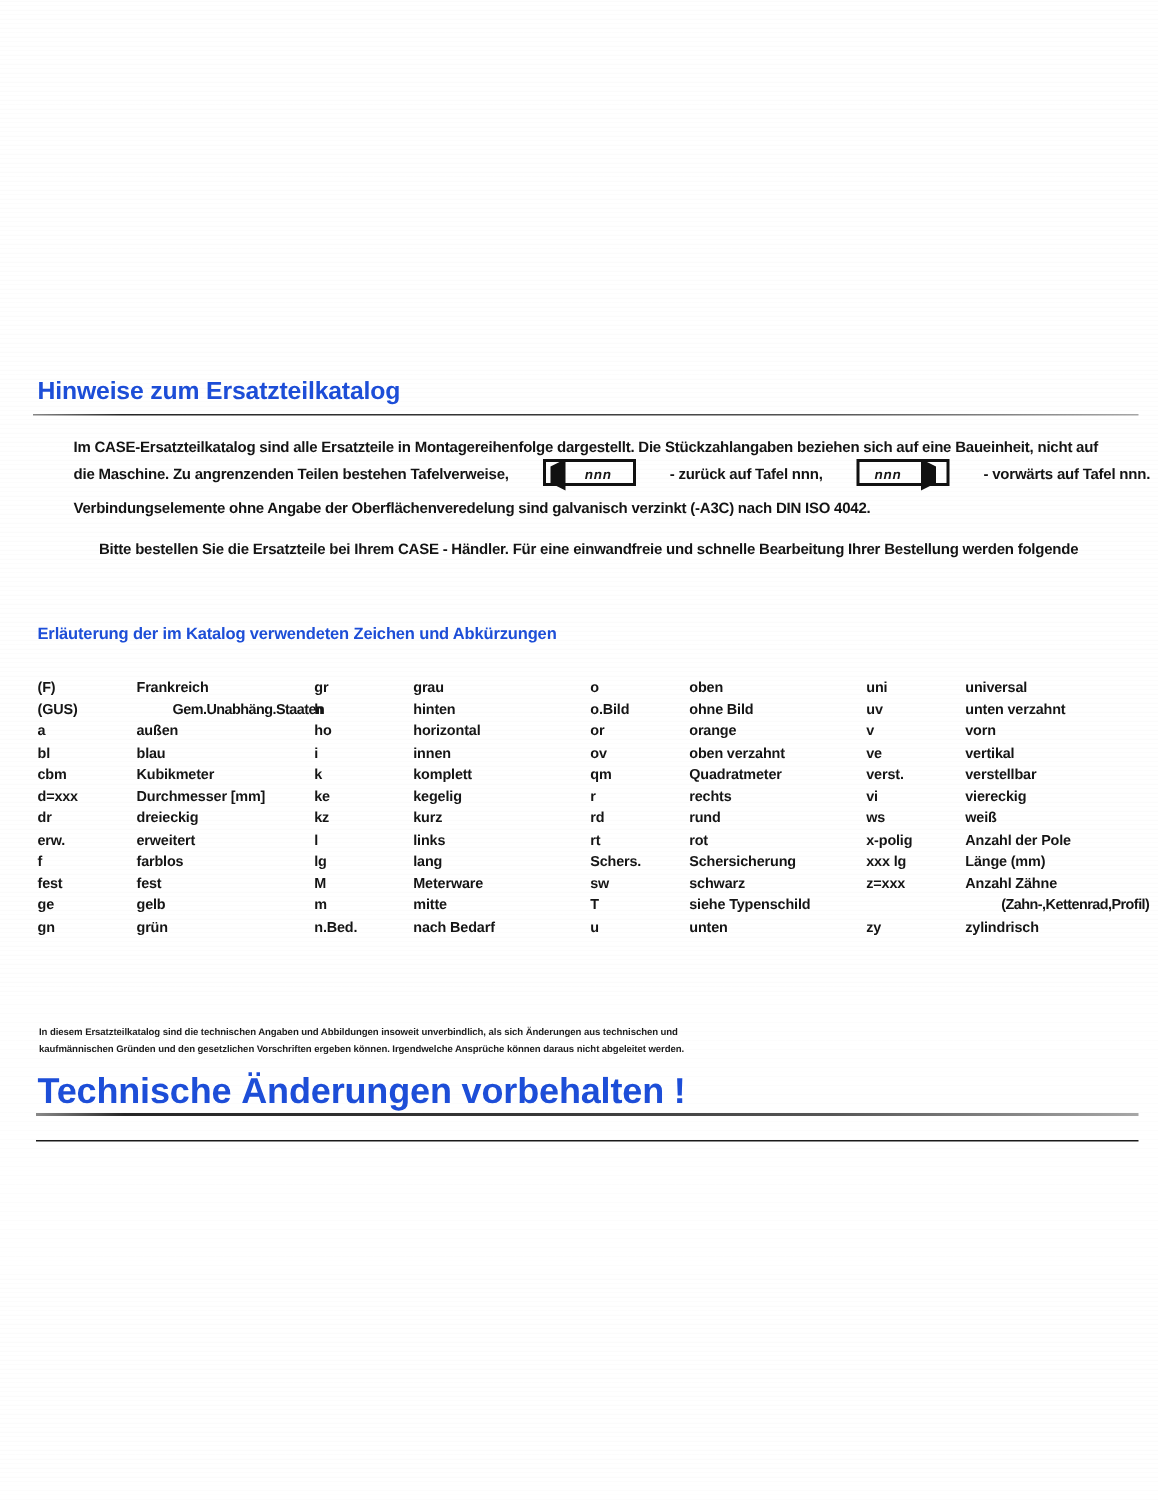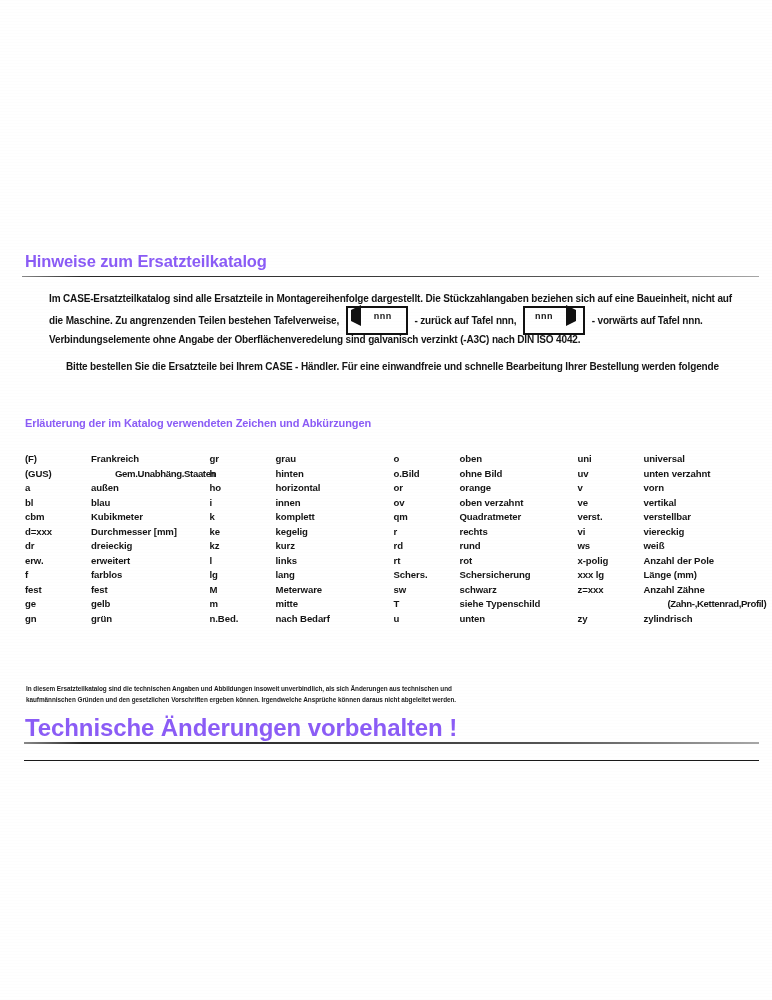--- a/index.html
+++ b/index.html
@@ -36,21 +36,21 @@
     height: 1000px;
   }
 
   
   .h-main {
     position: absolute;
     font-size: 16.5px;
     font-weight: bold;
     letter-spacing: -0.1px;
     white-space: nowrap;
-    color: #8b5cf6;
+    color: #1d4ed8;
   }
   #title-hinweise { left: 25px; top: 252px; }
   #title-erlaeuterung {
     left: 25px; top: 417px;
     font-size: 11px;
   }
   #title-technische {
     left: 25px; top: 714px;
     font-size: 24px;
   }
@@ -94,27 +94,28 @@
     gap: 0;
     white-space: nowrap;
   }
   .inline-row > span { display: inline-block; }
 
   
   .tafel-box {
     display: inline-flex;
     align-items: center;
     border: 2px solid #111;
-    height: 29px;
+    height: 18px;
     box-sizing: border-box;
     vertical-align: middle;
     background: #fff;
-    margin: 0 4px;
+    margin: 0 20px;
     position: relative;
     top: -1px;
+    font-style: italic;
   }
   .tafel-box .arrow-left {
     width: 0; height: 0;
     border-top: 5px solid transparent;
     border-bottom: 5px solid transparent;
     border-right: 10px solid #111;
     margin: 0 3px 0 3px;
   }
   .tafel-box .arrow-right {
     width: 0; height: 0;

